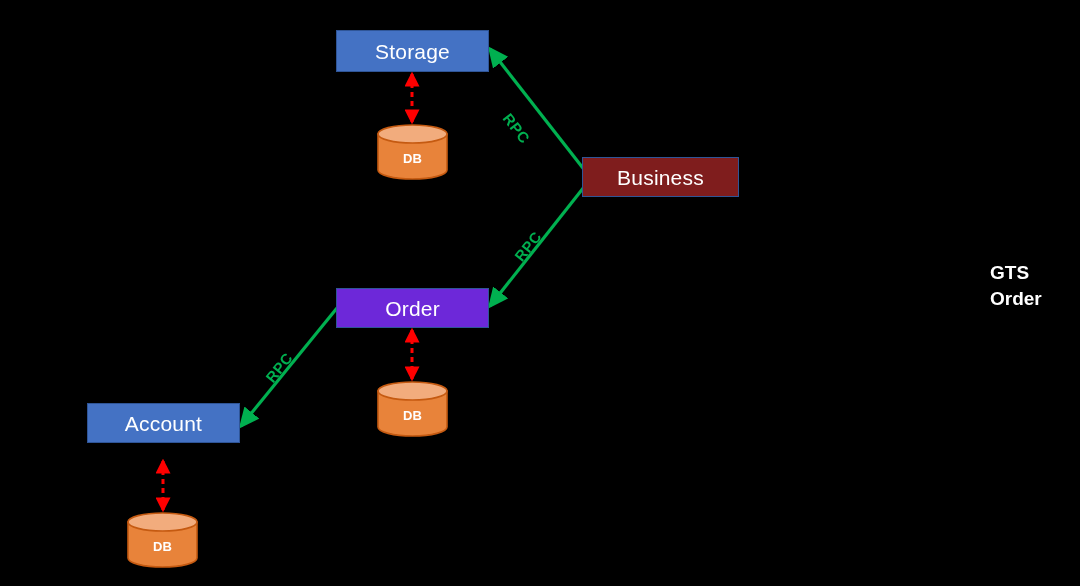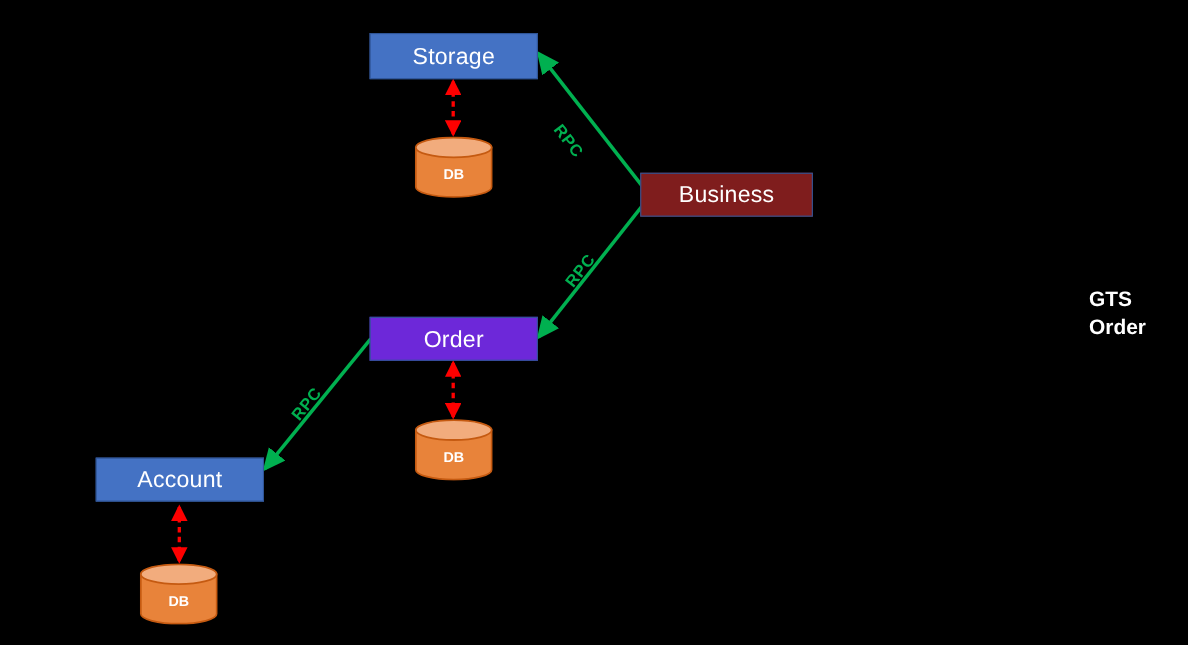--- a/index.html
+++ b/index.html
@@ -112,21 +112,21 @@
   <div id="nodes-layer">
       <div class="node" style="left: 336px; top: 30px; width: 153px; height: 42px; background: rgb(68, 114, 196); border-color: rgb(47, 85, 151); color: rgb(255, 255, 255);">
         <span class="node-label">Storage</span>
       </div>
       <div class="node" style="left: 582px; top: 157px; width: 157px; height: 40px; background: #7f1d1d; border-color: rgb(47, 85, 151); color: rgb(255, 255, 255);">
         <span class="node-label">Business</span>
       </div>
       <div class="node" style="left: 336px; top: 288px; width: 153px; height: 40px; background: #6d28d9; border-color: rgb(47, 85, 151); color: rgb(255, 255, 255);">
         <span class="node-label">Order</span>
       </div>
-      <div class="node" style="left: 87px; top: 416px; width: 153px; height: 40px; background: rgb(68, 114, 196); border-color: rgb(47, 85, 151); color: rgb(255, 255, 255);">
+      <div class="node" style="left: 87px; top: 403px; width: 153px; height: 40px; background: rgb(68, 114, 196); border-color: rgb(47, 85, 151); color: rgb(255, 255, 255);">
         <span class="node-label">Account</span>
       </div>
     </div>
   <div id="dbs-layer">
       <div class="db" style="left: 377px; top: 124px; width: 71px; height: 56px;"><svg width="71" height="56" viewBox="0 0 71 56">
           <path d="M1,10 L1,46 A34.5,9 0 0 0 70,46 L70,10 Z" fill="#E8833A" stroke="#C55A11" stroke-width="1.6"></path>
           <ellipse cx="35.5" cy="10" rx="34.5" ry="9" fill="#F2AC7D" stroke="#C55A11" stroke-width="1.6"></ellipse>
         </svg><span class="db-label">DB</span></div>
       <div class="db" style="left: 377px; top: 381px; width: 71px; height: 56px;"><svg width="71" height="56" viewBox="0 0 71 56">
           <path d="M1,10 L1,46 A34.5,9 0 0 0 70,46 L70,10 Z" fill="#E8833A" stroke="#C55A11" stroke-width="1.6"></path>

